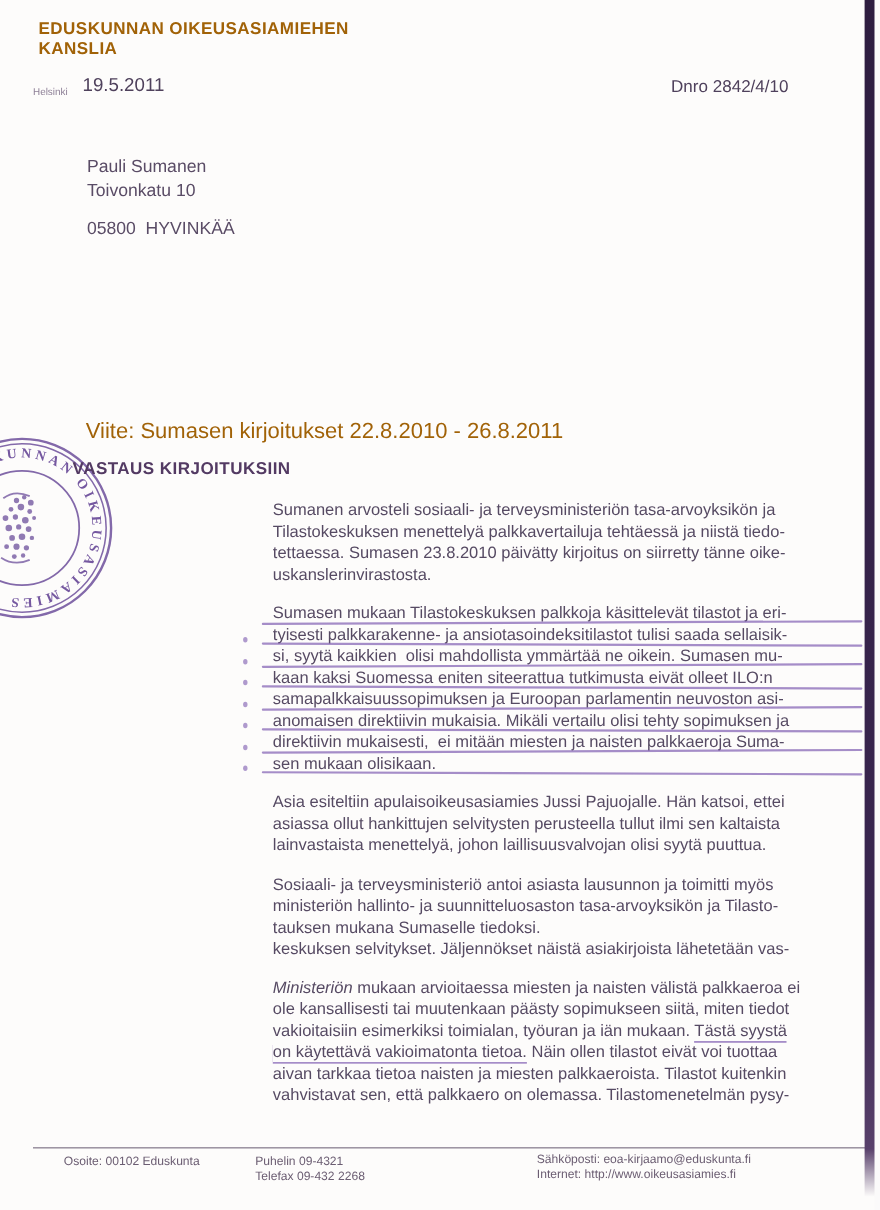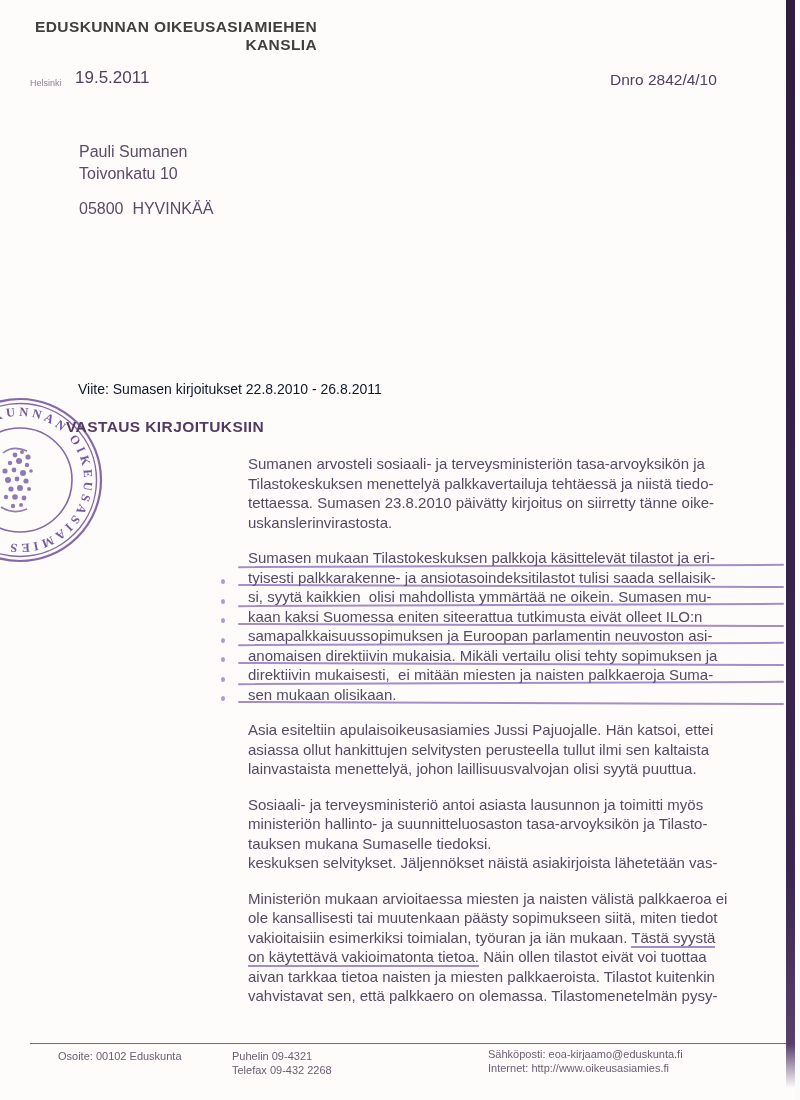--- a/index.html
+++ b/index.html
@@ -12,38 +12,38 @@
     font-family:"Liberation Sans", sans-serif;
     color:#564a63;
   }
   
   .scan-band{position:absolute;top:0;right:5px;width:9px;height:1088px;
     background:linear-gradient(to bottom,#2e1d40 0%,#3a2650 80%,#58406b 96%,rgba(90,70,110,0) 100%);}
   .scan-band-edge{position:absolute;top:0;right:0;width:5px;height:1100px;background:#fbfafa;}
 
   
   .letterhead{position:absolute;left:35px;top:18px;
-    font-size:15.5px;font-weight:bold;line-height:18px;letter-spacing:.4px;color:#404040;text-align:right;}
+    font-size:15.5px;font-weight:bold;line-height:18px;letter-spacing:.4px;color:#a16207;}
   .place-label{position:absolute;left:30px;top:78px;font-size:9px;color:#8d7f96;}
   .date{position:absolute;left:75px;top:68px;font-size:17px;color:#4f415c;}
   .dnro{position:absolute;left:610px;top:71px;font-size:15.5px;color:#4f415c;}
 
   
   .recipient{position:absolute;left:79px;top:141px;font-size:16px;line-height:22px;color:#5a4c66;}
   .recipient .city{margin-top:13px;white-space:pre;}
 
   
-  .reference{position:absolute;left:78px;top:381px;font-size:14px;color:#0f172a;}
+  .reference{position:absolute;left:78px;top:381px;font-size:20px;color:#a16207;}
   .subject{position:absolute;left:66px;top:418px;font-size:15.5px;font-weight:bold;letter-spacing:.4px;color:#533a63;}
 
   
   .body-block{position:absolute;left:248px;top:454px;width:532px;font-size:15px;line-height:19.5px;}
   .para{margin:0 0 16px 0;}
   .line{position:relative;white-space:pre;}
-  .italic{}
+  .italic{font-style:italic;}
   
   .para.ul .line::after{content:"";position:absolute;left:-10px;right:-4px;bottom:1px;height:2px;
     background:#6f48a8;opacity:.62;border-radius:2px;}
   .para.ul .line:nth-child(odd)::after{transform:rotate(-.25deg);}
   .para.ul .line:nth-child(even)::after{transform:rotate(.2deg);bottom:0;}
   .para.ul .line:nth-child(n+2)::before{content:"";position:absolute;left:-27px;bottom:3px;width:4px;height:5px;
     background:#6f48a8;opacity:.55;border-radius:50%;}
   
   .seg-ul{box-shadow:0 2px 0 0 rgba(111,72,168,.62);}
 

